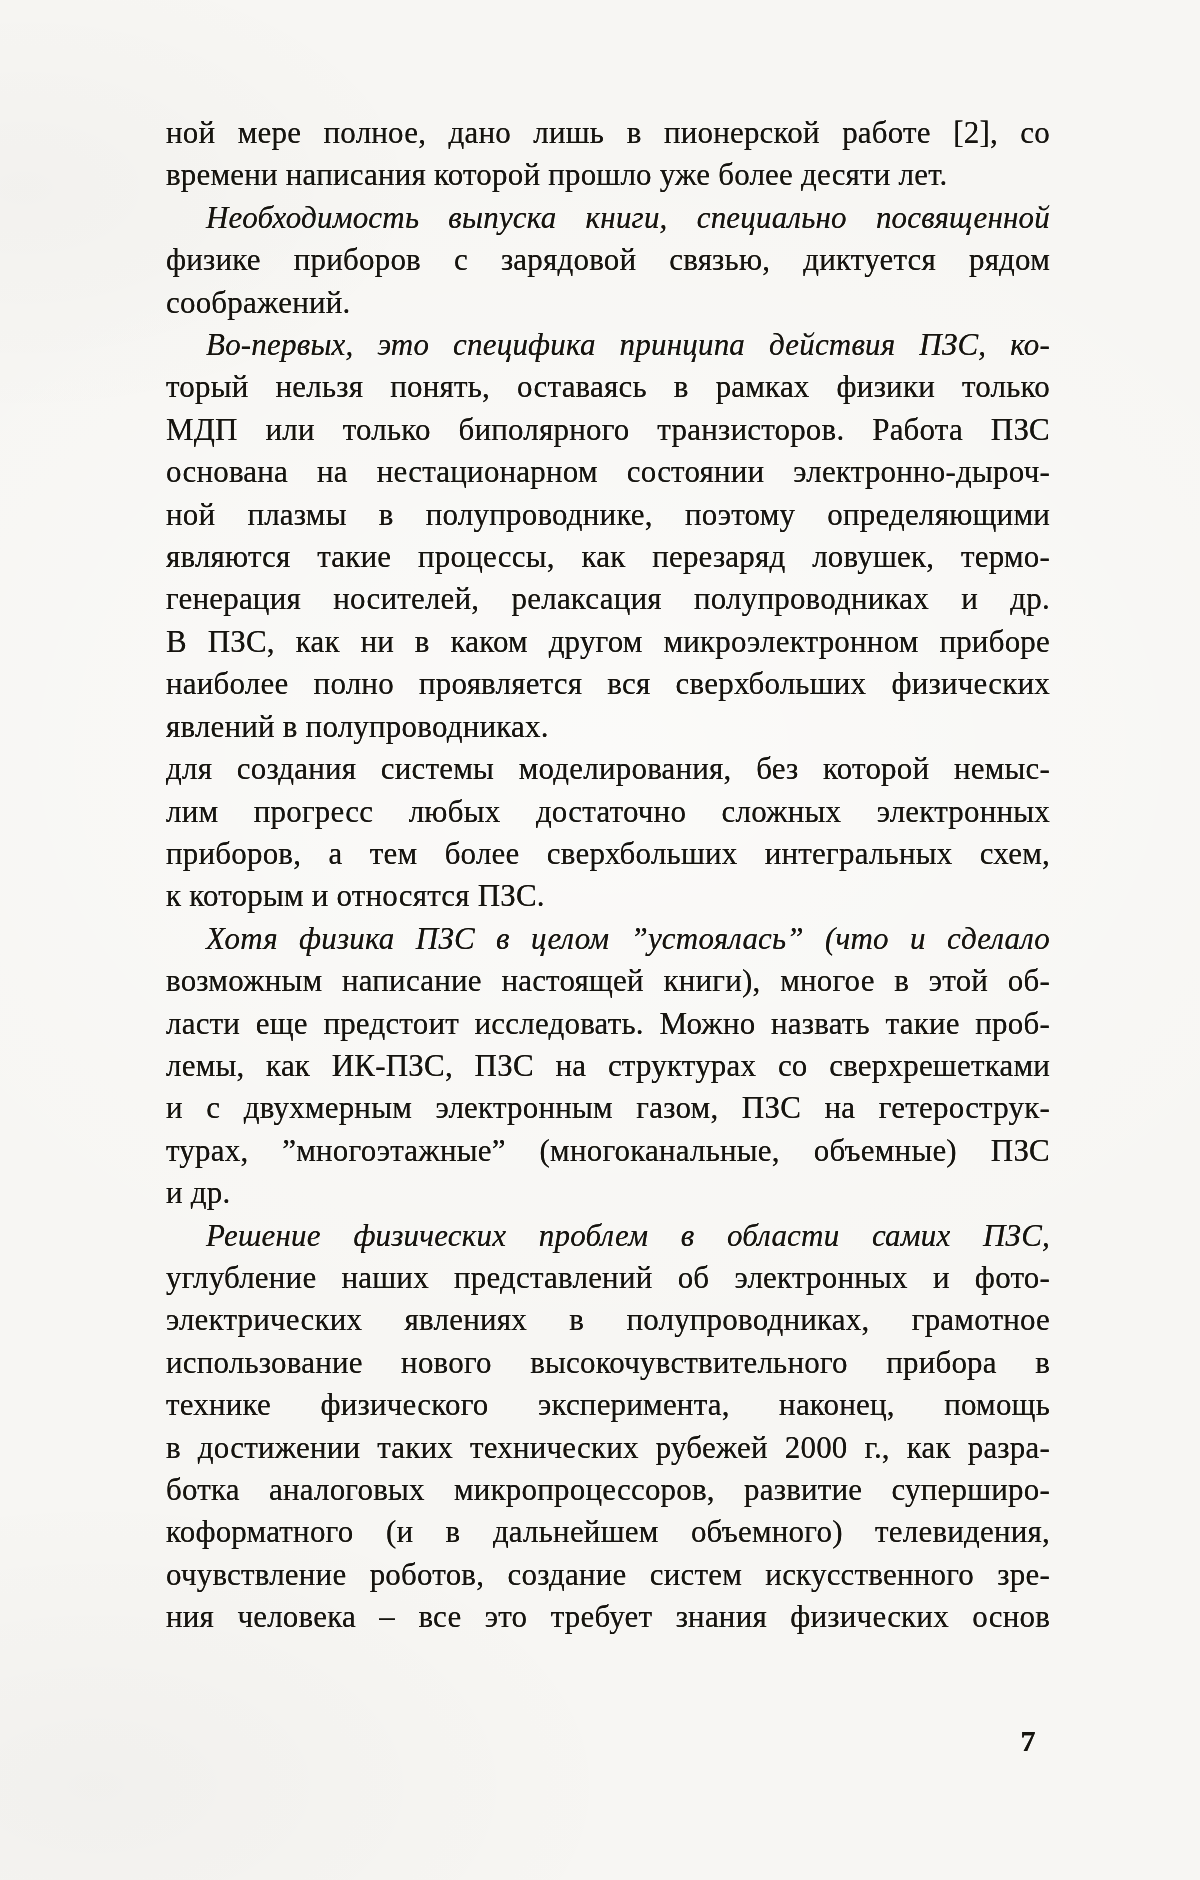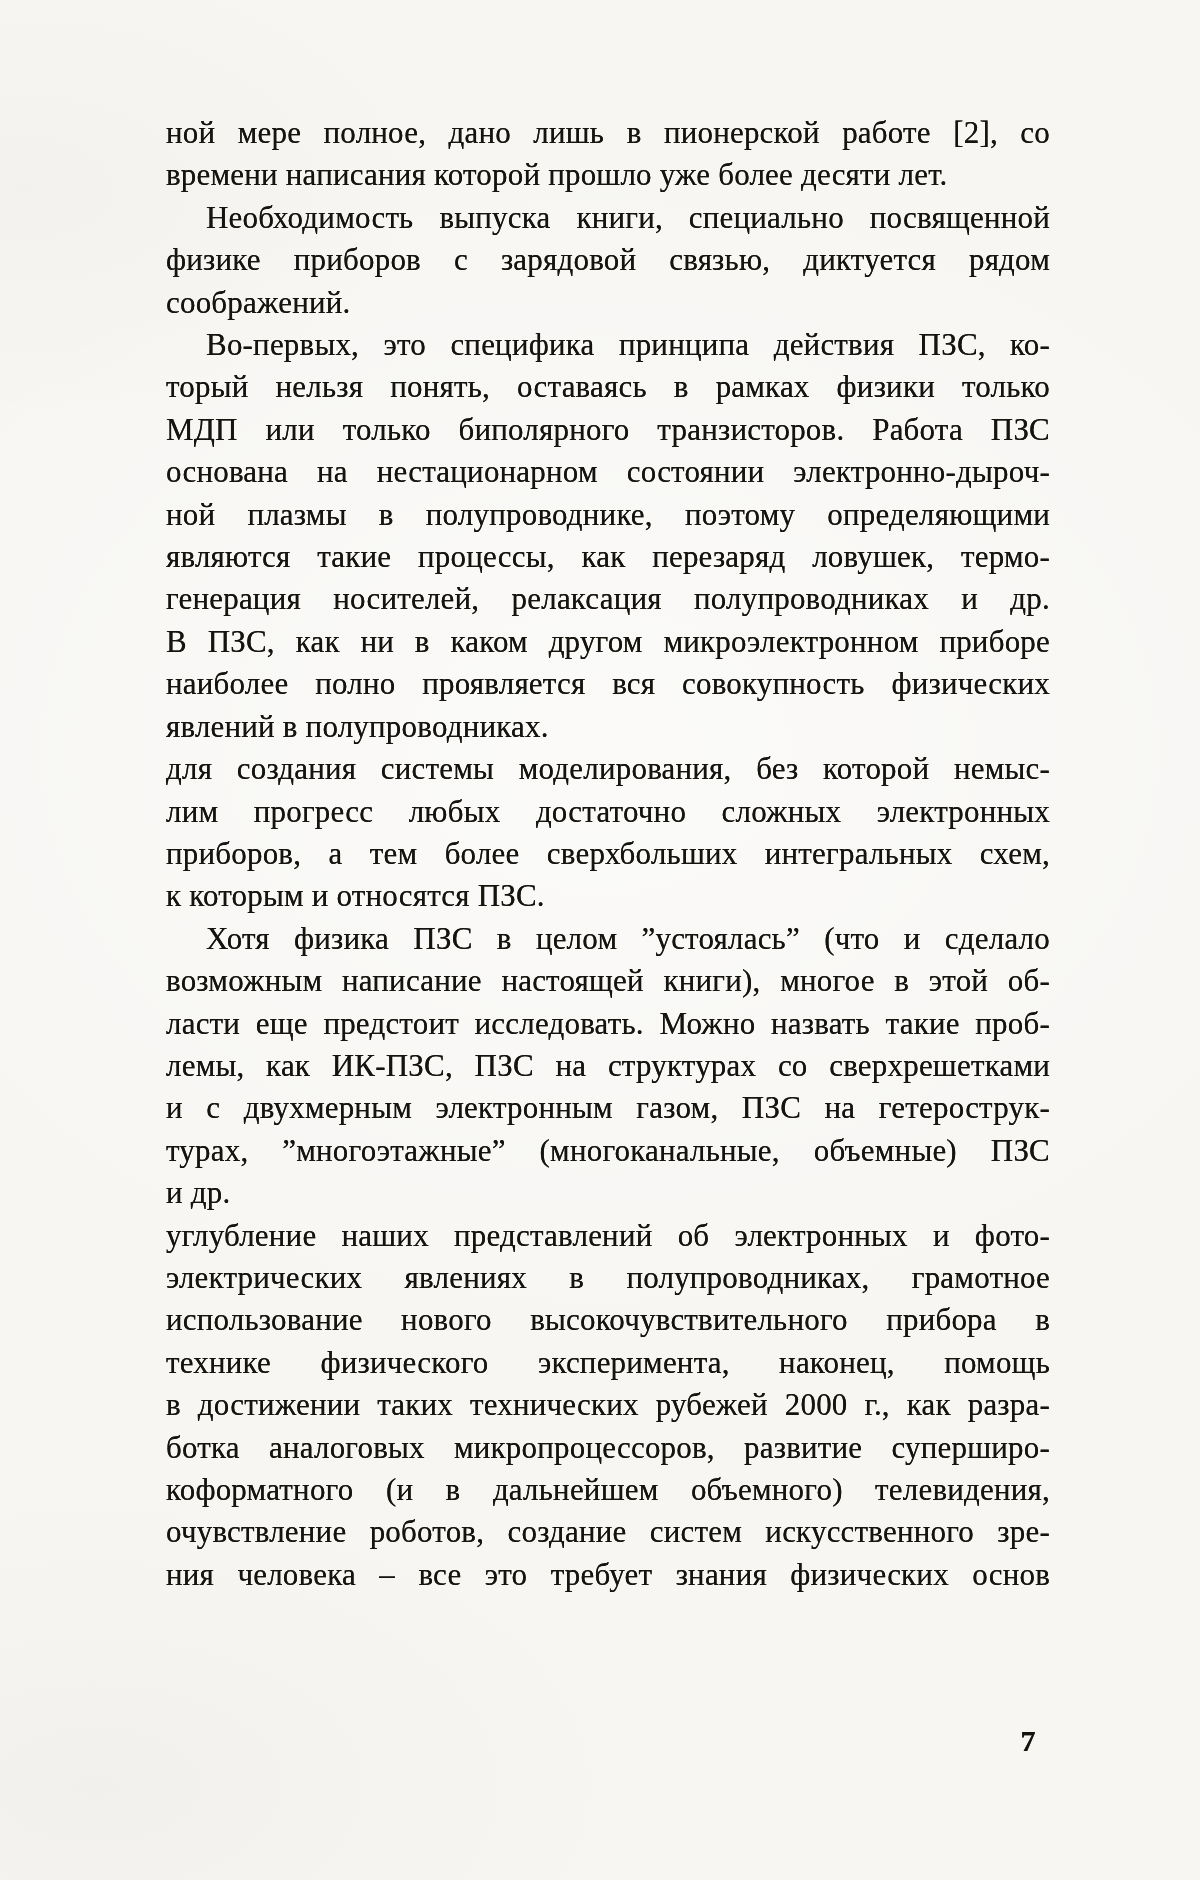--- a/index.html
+++ b/index.html
@@ -34,20 +34,21 @@
     text-align-last: justify;
     -moz-text-align-last: justify;
     white-space: normal;
   }
   .line.end {
     text-align-last: left;
     -moz-text-align-last: left;
   }
   .line.indent {
     text-indent: 40px;
+    font-style: italic;
   }
   .page-number {
     position: absolute;
     left: 166px;
     top: 1724px;
     width: 870px;
     text-align: right;
     font-size: 30px;
     font-weight: bold;
     letter-spacing: 0.5px;
@@ -65,33 +66,34 @@
       <div class="line">физике приборов с зарядовой связью, диктуется рядом</div>
       <div class="line end">соображений.</div>
       <div class="line indent">Во-первых, это специфика принципа действия ПЗС, ко-</div>
       <div class="line">торый нельзя понять, оставаясь в рамках физики только</div>
       <div class="line">МДП или только биполярного транзисторов. Работа ПЗС</div>
       <div class="line">основана на нестационарном состоянии электронно-дыроч-</div>
       <div class="line">ной плазмы в полупроводнике, поэтому определяющими</div>
       <div class="line">являются такие процессы, как перезаряд ловушек, термо-</div>
       <div class="line">генерация носителей, релаксация полупроводниках и др.</div>
       <div class="line">В ПЗС, как ни в каком другом микроэлектронном приборе</div>
-      <div class="line">наиболее полно проявляется вся совокупность физических</div>
+      <div class="line">наиболее полно проявляется вся сверхбольших физических</div>
       <div class="line end">явлений в полупроводниках.</div>
       <div class="line">для создания системы моделирования, без которой немыс-</div>
       <div class="line">лим прогресс любых достаточно сложных электронных</div>
       <div class="line">приборов, а тем более сверхбольших интегральных схем,</div>
       <div class="line end">к которым и относятся ПЗС.</div>
       <div class="line indent">Хотя физика ПЗС в целом ”устоялась” (что и сделало</div>
       <div class="line">возможным написание настоящей книги), многое в этой об-</div>
       <div class="line">ласти еще предстоит исследовать. Можно назвать такие проб-</div>
       <div class="line">лемы, как ИК-ПЗС, ПЗС на структурах со сверхрешетками</div>
       <div class="line">и с двухмерным электронным газом, ПЗС на гетерострук-</div>
       <div class="line">турах, ”многоэтажные” (многоканальные, объемные) ПЗС</div>
       <div class="line end">и др.</div>
+      <div class="line indent">Решение физических проблем в области самих ПЗС,</div>
       <div class="line">углубление наших представлений об электронных и фото-</div>
       <div class="line">электрических явлениях в полупроводниках, грамотное</div>
       <div class="line">использование нового высокочувствительного прибора в</div>
       <div class="line">технике физического эксперимента, наконец, помощь</div>
       <div class="line">в достижении таких технических рубежей 2000 г., как разра-</div>
       <div class="line">ботка аналоговых микропроцессоров, развитие суперширо-</div>
       <div class="line">коформатного (и в дальнейшем объемного) телевидения,</div>
       <div class="line">очувствление роботов, создание систем искусственного зре-</div>
       <div class="line">ния человека – все это требует знания физических основ</div>
     </div>

